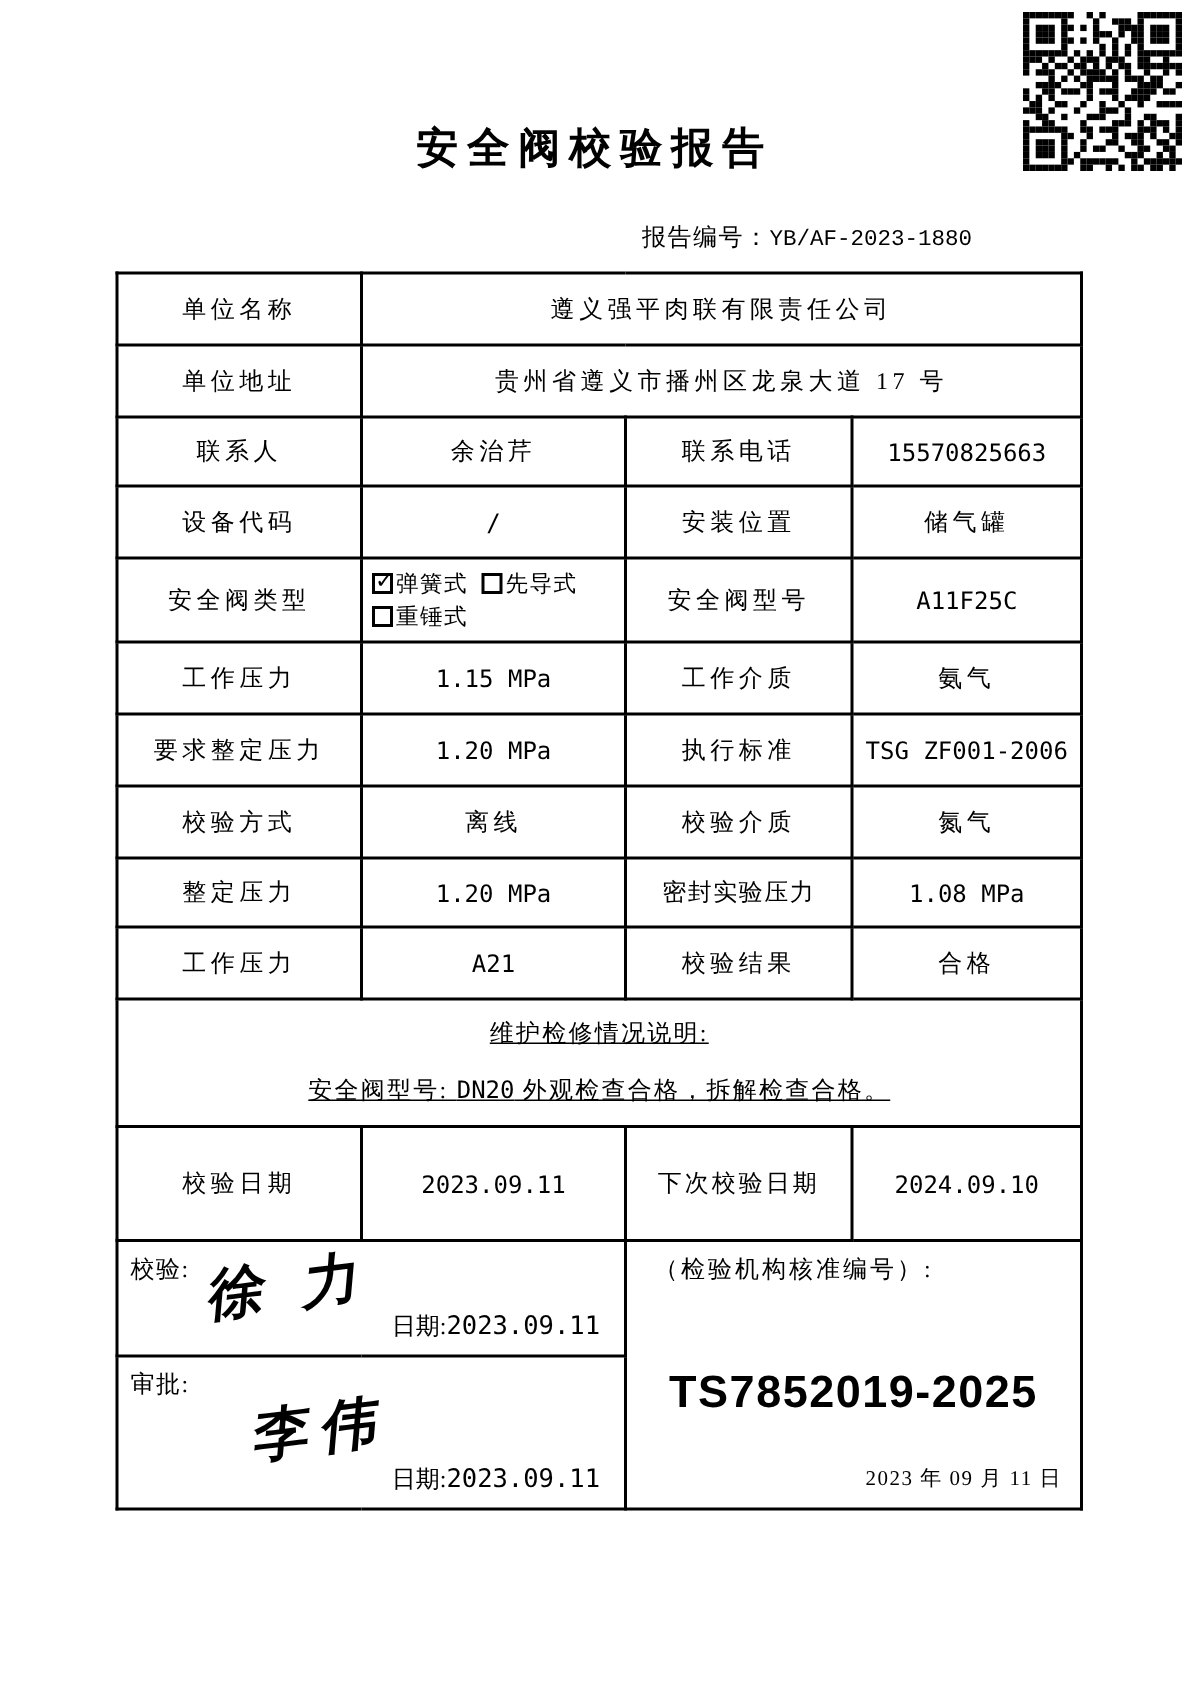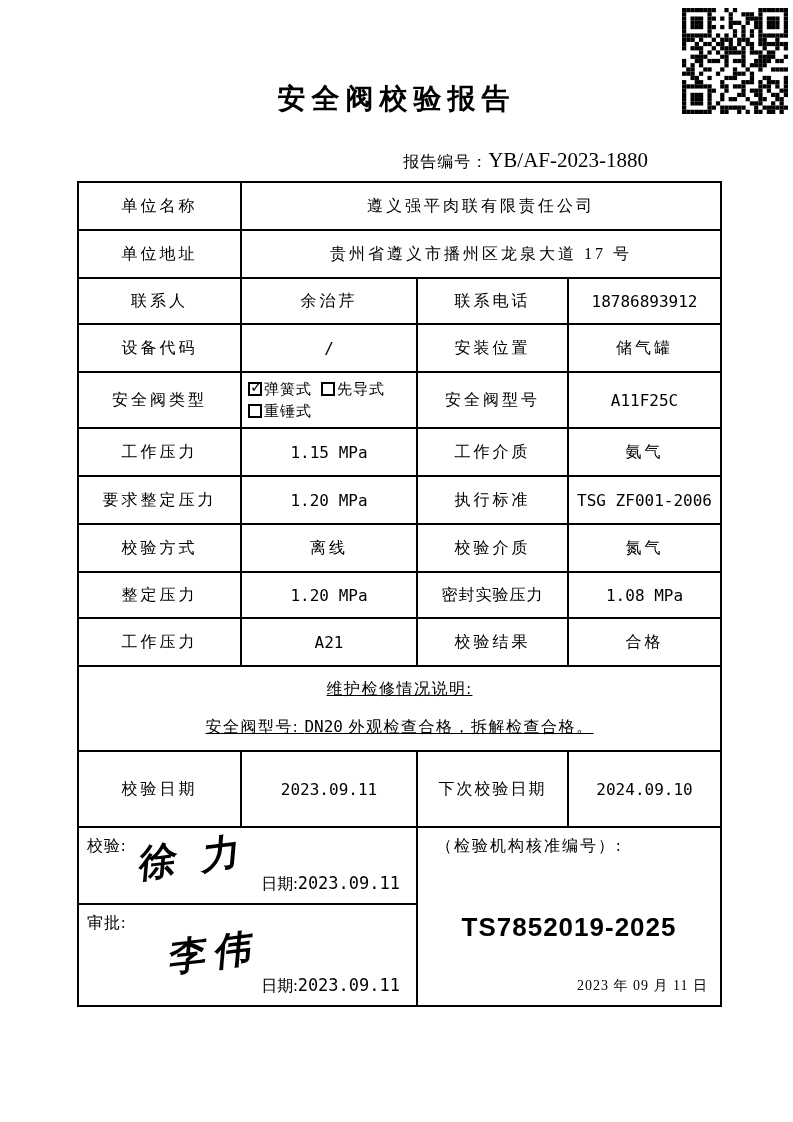--- a/index.html
+++ b/index.html
@@ -19,22 +19,22 @@
     font-size:28px; font-weight:bold;
     letter-spacing:6px;
     font-family:"Liberation Serif","DejaVu Serif",serif;
   }
   .report-no {
     position:absolute; top:148px; right:145px;
     font-size:16px; letter-spacing:1px;
     white-space:nowrap;
   }
   .report-no .num {
-    font-family:Liberation Serif, serif;
-    font-size:21px; letter-spacing:0;
+    font-family:Liberation Mono, monospace;
+    font-size:15px; letter-spacing:0;
   }
   .qr {
     position:absolute; top:8px; right:5px;
     width:106px; height:106px;
   }
   .qr svg { width:100%; height:100%; fill:#000; }
 
   
   table.report {
     position:absolute; top:181px; left:77px;
@@ -100,21 +100,21 @@
   .sig-date { position:absolute; right:16px; bottom:8px; font-size:16px; white-space:nowrap; }
   .sig-date .num { font-family:"DejaVu Sans Mono","Liberation Mono",monospace; font-size:17px; }
 
   
   td.org-cell { position:relative; text-align:left; }
   .org-line1 { position:absolute; top:8px; left:6px; font-size:16px; letter-spacing:2px; white-space:nowrap;margin-left:12px; }
   .org-number {
     position:absolute; top:84px; left:0; right:0;
     text-align:center;
     font-family:"Liberation Sans","DejaVu Sans",sans-serif;
-    font-size:26px; font-weight:bold; letter-spacing:1px;
+    font-size:30px; font-weight:bold; letter-spacing:1px;
   }
   .org-date { position:absolute; right:12px; bottom:10px; font-size:14px; letter-spacing:1px; white-space:nowrap; }
 </style>
 </head>
 <body>
 
 <div class="page">
 
   <div class="qr">
     <svg id="qr" viewBox="0 0 100 100" xmlns="http://www.w3.org/2000/svg">
@@ -475,21 +475,21 @@
 
     <tr class="h48">
       <td class="lbl">单位地址</td>
       <td class="val-cn" colspan="3">贵州省遵义市播州区龙泉大道 17 号</td>
     </tr>
 
     <tr class="h46">
       <td class="lbl">联系人</td>
       <td class="val-cn">余治芹</td>
       <td class="lbl">联系电话</td>
-      <td class="val-num">18786893912</td>
+      <td class="val-num">15570825663</td>
     </tr>
 
     <tr class="h48">
       <td class="lbl">设备代码</td>
       <td class="val-num">/</td>
       <td class="lbl">安装位置</td>
       <td class="val-cn">储气罐</td>
     </tr>
 
     <tr class="h56">

